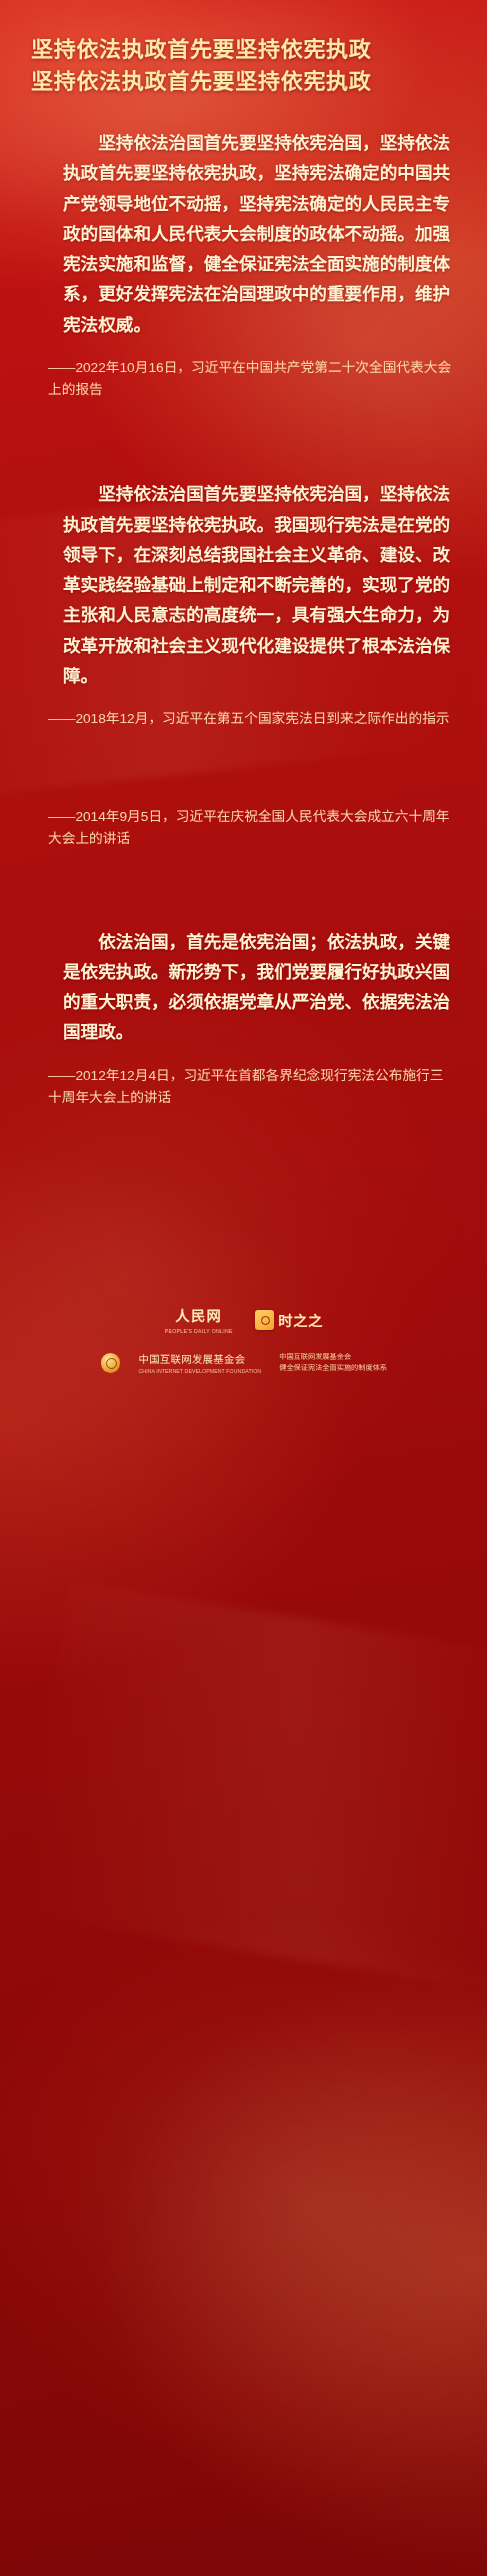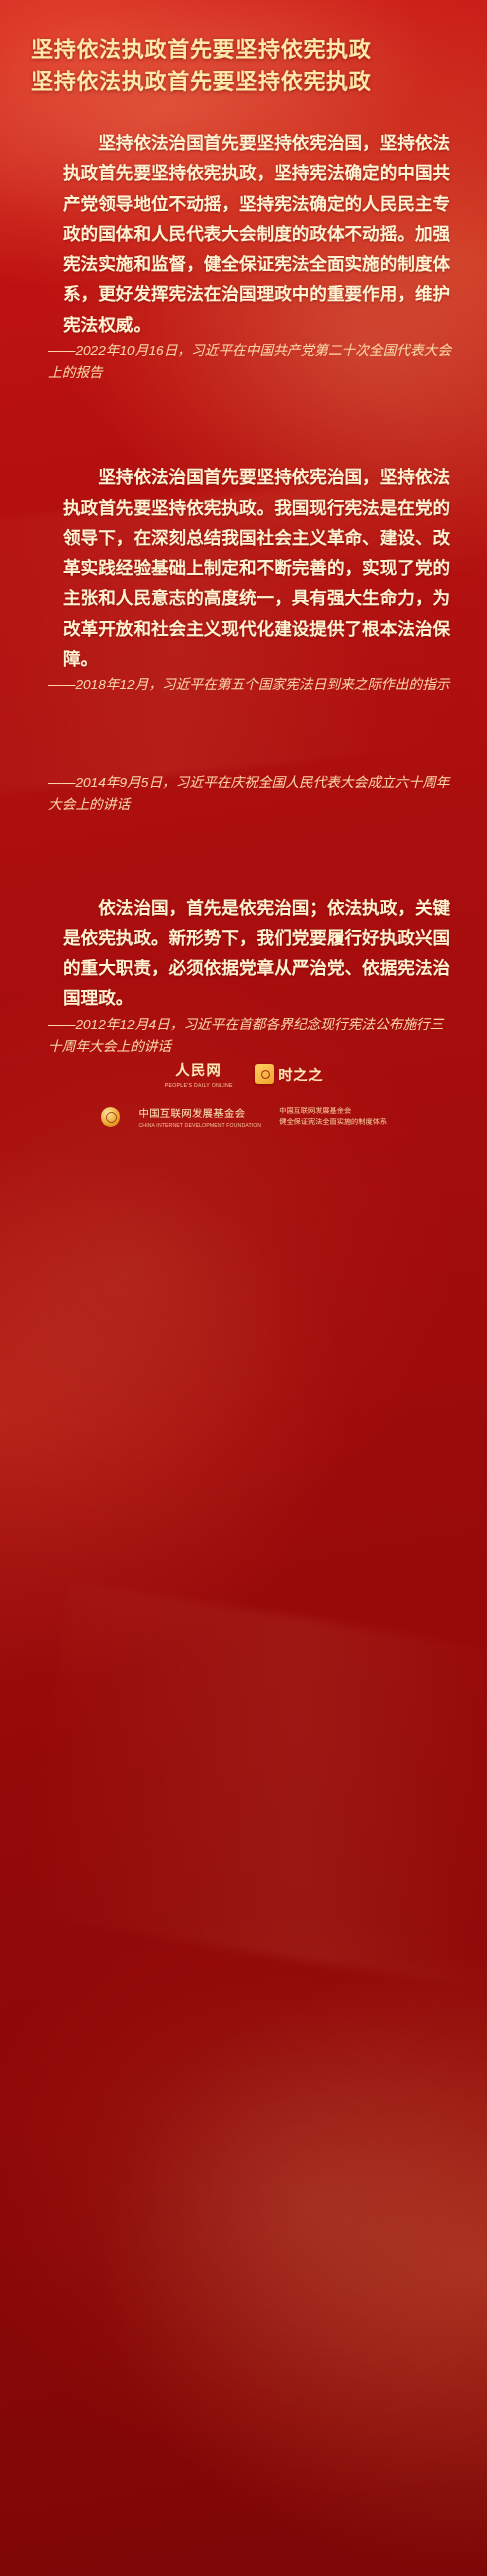--- a/index.html
+++ b/index.html
@@ -90,36 +90,37 @@
   .para {
     font-size: 17.6px;
     line-height: 1.72;
     font-weight: bold;
     color: #fff3d2;
     text-indent: 2em;
     text-shadow: 0 0.7px 2.6px rgba(100,0,0,0.45);
     margin-left: 32px;
   }
   .source {
+    margin-top: 17px;
     padding-left: 17px;
     font-size: 13.7px;
     line-height: 1.62;
     color: #ffe0ae;
     opacity: .95;
-    font-style: italic;
   }
 
   .gap-1 { height: 48px; }
   .gap-2 { height: 46px; }
   .gap-3 { height: 46px; }
 
   
   .footer {
     position: relative;
     z-index: 3;
+    margin-top: 195px;
     padding-bottom: 26px;
     text-align: center;
   }
   .logo-row {
     display: flex;
     align-items: center;
     justify-content: center;
     gap: 22px;
   }
   .logo-people {

